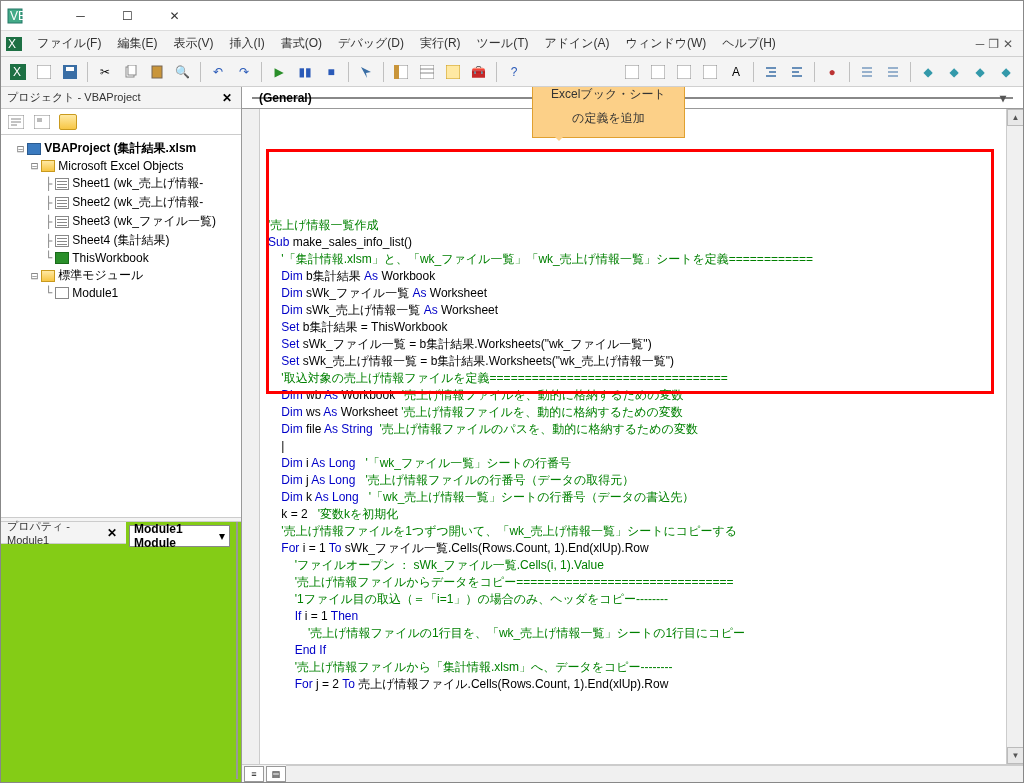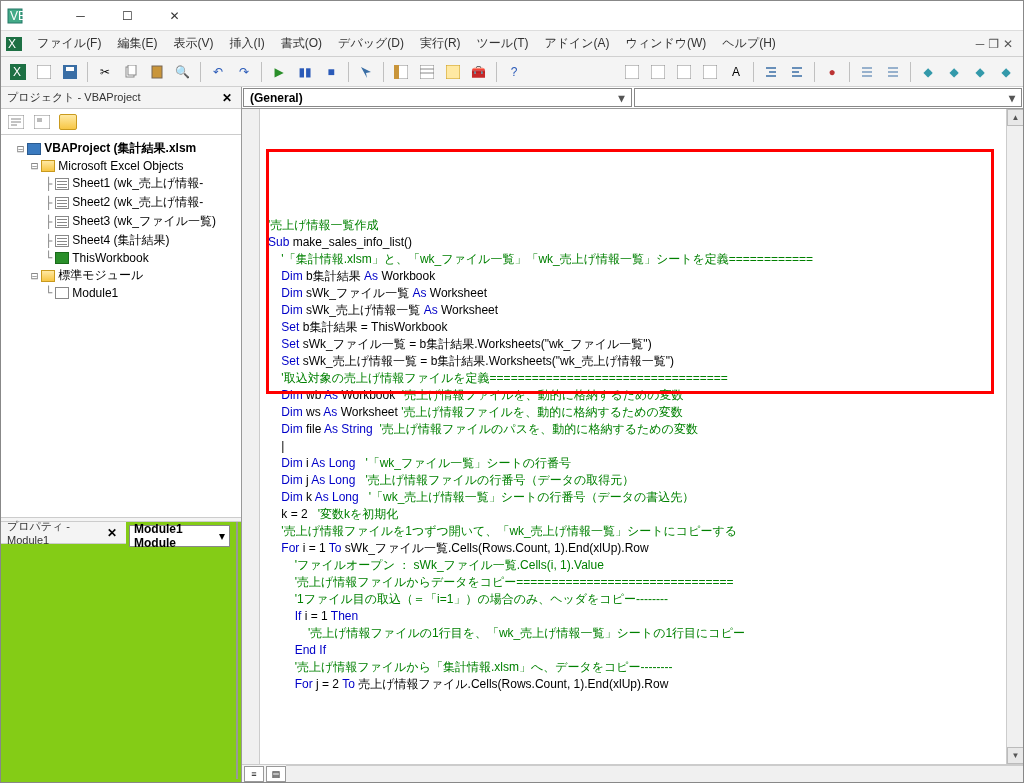--- a/index.html
+++ b/index.html
@@ -45,21 +45,21 @@
 .prop-tabs { display:flex; padding:0 3px; }
 .prop-tab { padding:3px 10px; border:1px solid #999; border-bottom:none; background:#fff; font-size:11px; margin-right:-1px; }
 .prop-tab.active { background:#fff; position:relative; z-index:1; }
 .prop-tab.inactive { background:#f0f0f0; }
 .prop-grid { flex:1; border:1px solid #999; margin:0 3px 3px 3px; overflow:auto; }
 .prop-row { display:flex; border-bottom:1px solid #ddd; height:18px; align-items:center; }
 .prop-key { width:88px; padding:0 4px; background:#ececec; border-right:1px solid #ccc; height:100%; display:flex; align-items:center; }
 .prop-val { flex:1; padding:0 4px; }
 .right-pane { flex:1; display:flex; flex-direction:column; background:#fff; position:relative; }
 .code-header { height:22px; display:flex; border-bottom:1px solid #999; }
-.code-dropdown { flex:1; border:1px solid #888; margin:1px; display:flex; align-items:center; padding:0 6px; background:#fff; font-weight:bold; }
+.code-dropdown { flex:1; border:1px solid #888; margin:10px; display:flex; align-items:center; padding:0 6px; background:#fff; font-weight:bold; }
 .code-dropdown .dd-arrow { margin-left:auto; color:#555; }
 .code-area { flex:1; overflow:auto; position:relative; padding:6px 8px 6px 26px; font-family:"MS Gothic","Courier New",monospace; font-size:13px; line-height:17px; white-space:pre; background:#fff; }
 .code-gutter { position:absolute; left:0; top:0; bottom:0; width:18px; background:#f0f0f0; border-right:1px solid #ccc; }
 .c-comment { color:#008000; }
 .c-keyword { color:#0000c8; }
 .c-text { color:#000; }
 .highlight-box { position:absolute; border:3px solid #ff0000; pointer-events:none; }
 .callout { position:absolute; background:#fcd088; border:1px solid #e0a030; padding:8px 18px; font-size:17px; color:#333; text-align:center; line-height:1.4; }
 .callout:after { content:""; position:absolute; left:20px; bottom:-10px; border:6px solid transparent; border-top-color:#fcd088; }
 .code-footer { height:18px; background:#f4f4f4; border-top:1px solid #ccc; display:flex; }
@@ -359,15 +359,18 @@
           <div class="sb-track"></div>
           <div class="sb-btn">▼</div>
         </div>
       </div>
       <div class="code-footer">
         <div class="view-btn">≡</div>
         <div class="view-btn">▤</div>
         <div class="scrollbar-h" style="flex:1"></div>
       </div>
 
+      <div class="callout" style="top:-15px; left:290px;">
+        <span>Excelブック・シート</span><br><span>の定義を追加</span>
+      </div>
     </div>
   </div>
 </div>
 
 </body></html>

